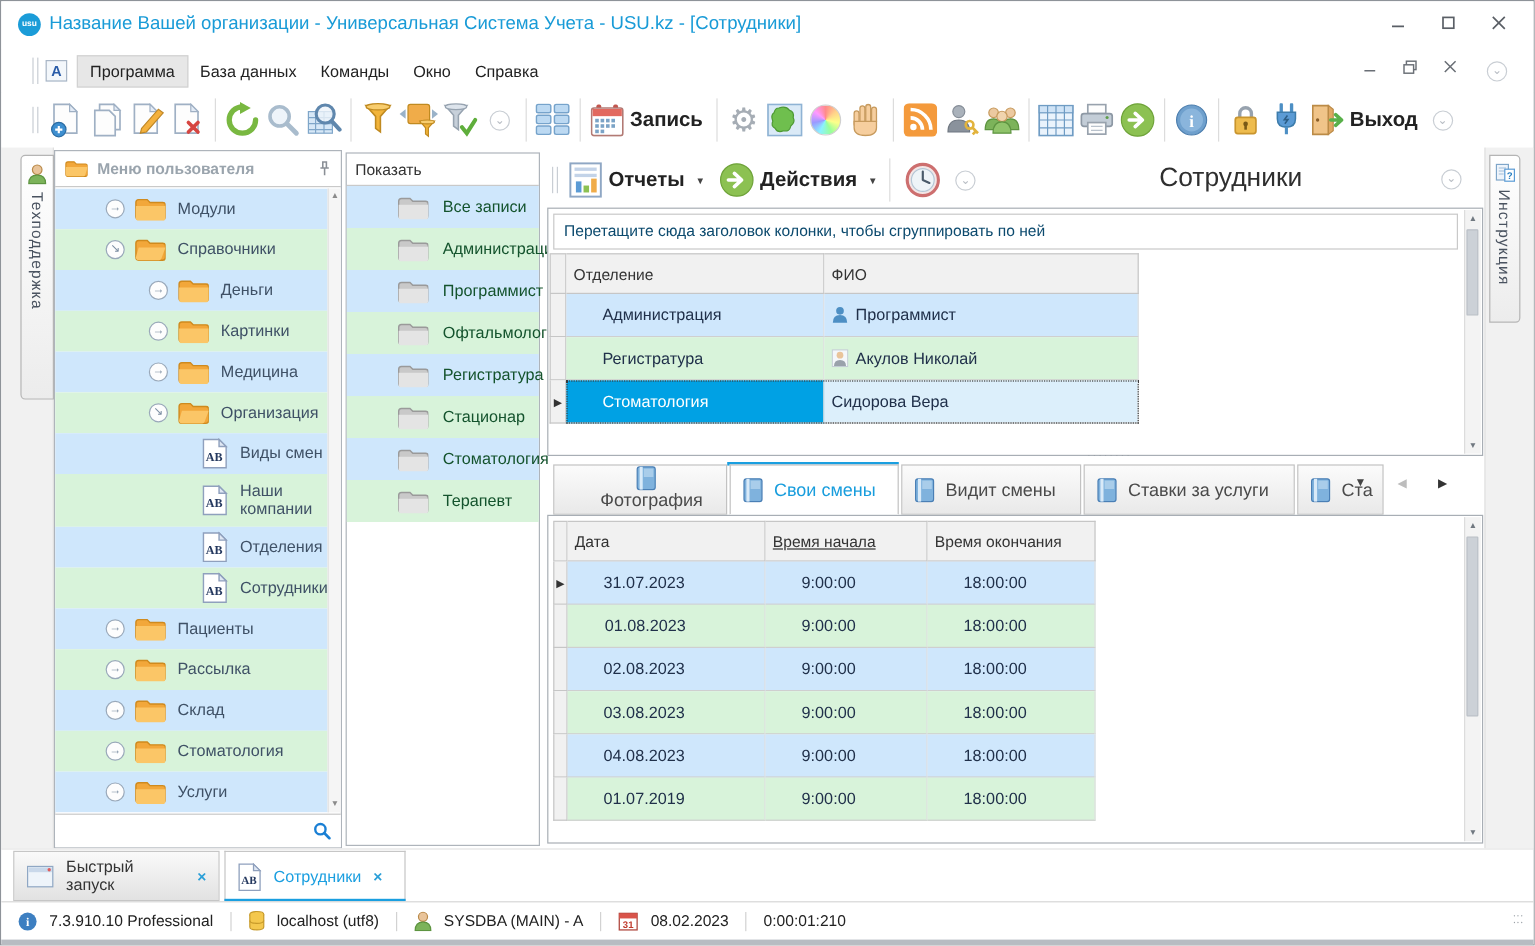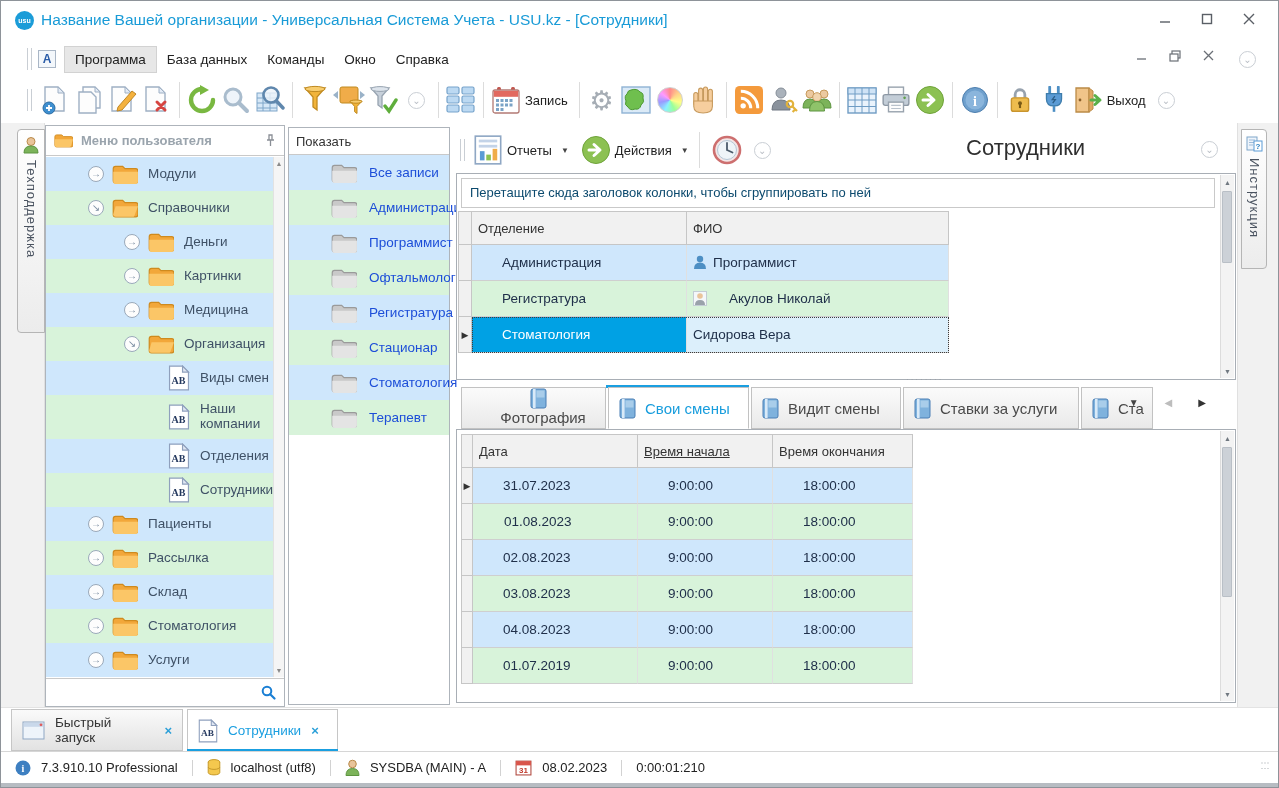--- a/index.html
+++ b/index.html
@@ -20,21 +20,21 @@
   .mdi-a { width:18px; height:18px; border:1px solid #a9b6c6; background:#f3f7fb; color:#2a5ca8; font-weight:bold; font-size:12px; display:flex; align-items:center; justify-content:center; margin-right:8px; }
   .menu-item { padding:5px 10px; font-size:13.5px; color:#222; }
   .menu-item.hl { background:#e7e7e7; border:1px solid #d2d2d2; }
   .mdi-controls { position:absolute; right:64px; top:9px; display:flex; gap:22px; color:#6a6f76; }
   .chevron-circle { width:17px; height:17px; border:1px solid #c9ced4; border-radius:50%; color:#b9bec5; font-size:10px; line-height:15px; text-align:center; }
 
   
   .toolbar { position:absolute; top:76px; left:0; width:100%; height:46px; background:#fff; display:flex; align-items:center; padding-left:26px; }
   .tb-sep { width:1px; height:36px; background:#dcdcdc; margin:0 5px; flex:0 0 auto; }
   .ticon { width:34px; height:34px; display:flex; align-items:center; justify-content:center; flex:0 0 auto; }
-  .tb-label { font-size:13px; color:#222; margin:0 6px 0 2px; white-space:nowrap; }
+  .tb-label { font-size:17px; color:#222; margin:0 6px 0 2px; white-space:nowrap;font-weight:bold; }
   .gear-glyph { font-size:27px; color:#a6adb5; line-height:1; font-family:"DejaVu Sans", sans-serif; }
   .color-wheel { width:26px; height:26px; border-radius:50%; background:conic-gradient(#ff8a8a,#ffd28a,#fdff8a,#9aff9a,#8af2ff,#9a9aff,#ff9aff,#ff8a8a); border:1px solid #d0d0d0; }
 
   
   .side-strip-l { position:absolute; left:0; top:122px; width:44px; height:584px; background:#f1f1f1; border-right:1px solid #e0e0e0; }
   .side-strip-r { position:absolute; left:1236px; top:122px; width:42px; height:584px; background:#f1f1f1; border-left:1px solid #e0e0e0; }
   .vtab { position:absolute; background:linear-gradient(#ffffff,#ececec); border:1px solid #b5b5b5; border-radius:4px 0 0 4px; display:flex; flex-direction:column; align-items:center; padding-top:6px; }
   .vtab-text { writing-mode:vertical-rl; font-size:13px; color:#4a5360; margin-top:6px; letter-spacing:1px; }
 
   
@@ -50,21 +50,21 @@
   .tree-label { font-size:13.5px; color:#3f5166; margin-left:10px; line-height:1.1; }
   .ind0 { margin-left:42px; } .ind1 { margin-left:78px; } .ind2 { margin-left:122px; }
   .tree-scroll { position:absolute; right:0; top:31px; bottom:29px; width:11px; background:#f5f5f5; border-left:1px solid #e2e2e2; font-size:7px; color:#8a8a8a; text-align:center; }
   .tree-search { position:absolute; left:0; right:0; bottom:0; height:28px; border-top:1px solid #c9c9c9; background:#fff; display:flex; align-items:center; justify-content:flex-end; padding-right:8px; }
   .tree-search input { border:none; outline:none; flex:1; height:20px; font-size:13px; }
 
   
   .show-panel { position:absolute; left:287px; top:126px; width:162px; height:578px; background:#fff; border:1px solid #aeb4bb; }
   .show-header { height:27px; border-bottom:1px solid #c9c9c9; display:flex; align-items:center; padding-left:7px; font-size:13px; color:#333; }
   .show-row { height:35px; display:flex; align-items:center; padding-left:42px; }
-  .show-label { font-size:13.5px; color:#1d4ed8; margin-left:12px; }
+  .show-label { font-size:13.5px; color:#14532d; margin-left:12px; }
 
   
   .subtoolbar { position:absolute; left:455px; top:128px; width:780px; height:42px; display:flex; align-items:center; }
   .main-title { position:absolute; left:510px; top:6px; transform:none; font-size:22px; color:#2f2f2f; }
   .dd-arrow { font-size:8px; color:#444; margin-left:3px; }
 
   
   .grid-box { position:absolute; background:#fff; border:1px solid #a8aeb5; }
   .group-panel { position:absolute; left:4px; top:4px; right:20px; height:30px; border:1px solid #c9c9c9; background:#fff; font-size:13px; color:#0c4a6e; line-height:28px; padding-left:8px; white-space:nowrap; overflow:hidden; }
   .gcol-header { position:absolute; display:flex; }
@@ -710,21 +710,21 @@
             </span>
             <span>Программист</span>
           </div>
       </div>
     </div>
 
     <div class="grid-row" style="left:1px; top:107px;">
       <div class="marker-cell" style="border-top:none;"></div>
       <div class="row-content">
         <div class="dcell row-green" style="width:215px; padding-left:30px;">Регистратура</div>
-        <div class="dcell row-green" style="width:262px; padding-left:6px;gap:16px;">
+        <div class="dcell row-green" style="width:262px; padding-left:6px;">
             <span style="margin-right:6px;">
               <svg width="14" height="15" viewBox="0 0 14 15">
                 <rect x="0.5" y="0.5" width="13" height="14" fill="#f4f7fa" stroke="#c3ccd5"></rect>
                 <circle cx="7" cy="5" r="2.8" fill="#e9c49a"></circle>
                 <path d="M2 14 q0 -5 5 -5 t5 5z" fill="#9aa2ab"></path>
               </svg>
             </span>
             <span>Акулов Николай</span>
           </div>
       </div>

